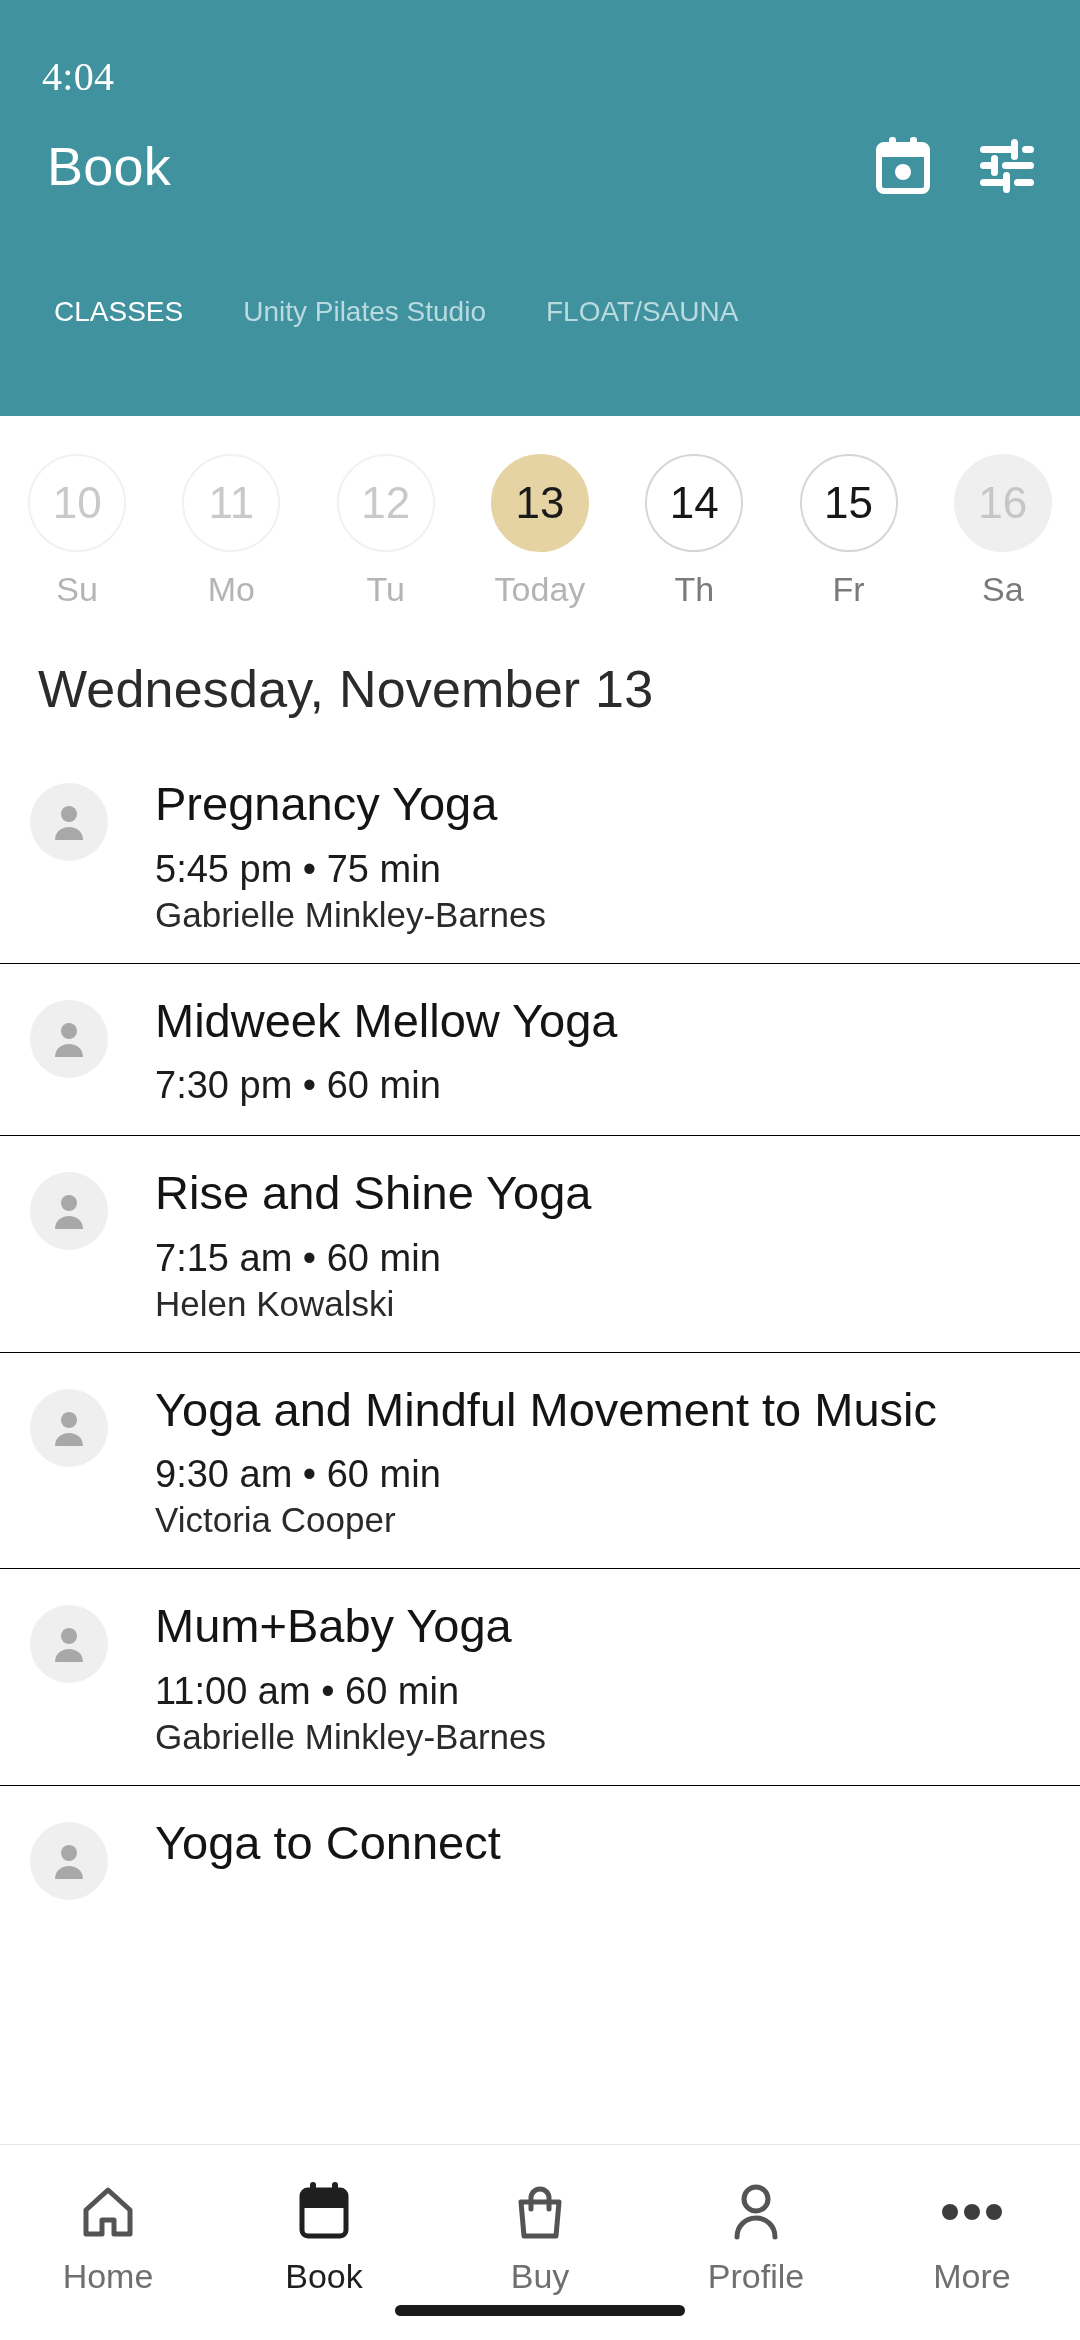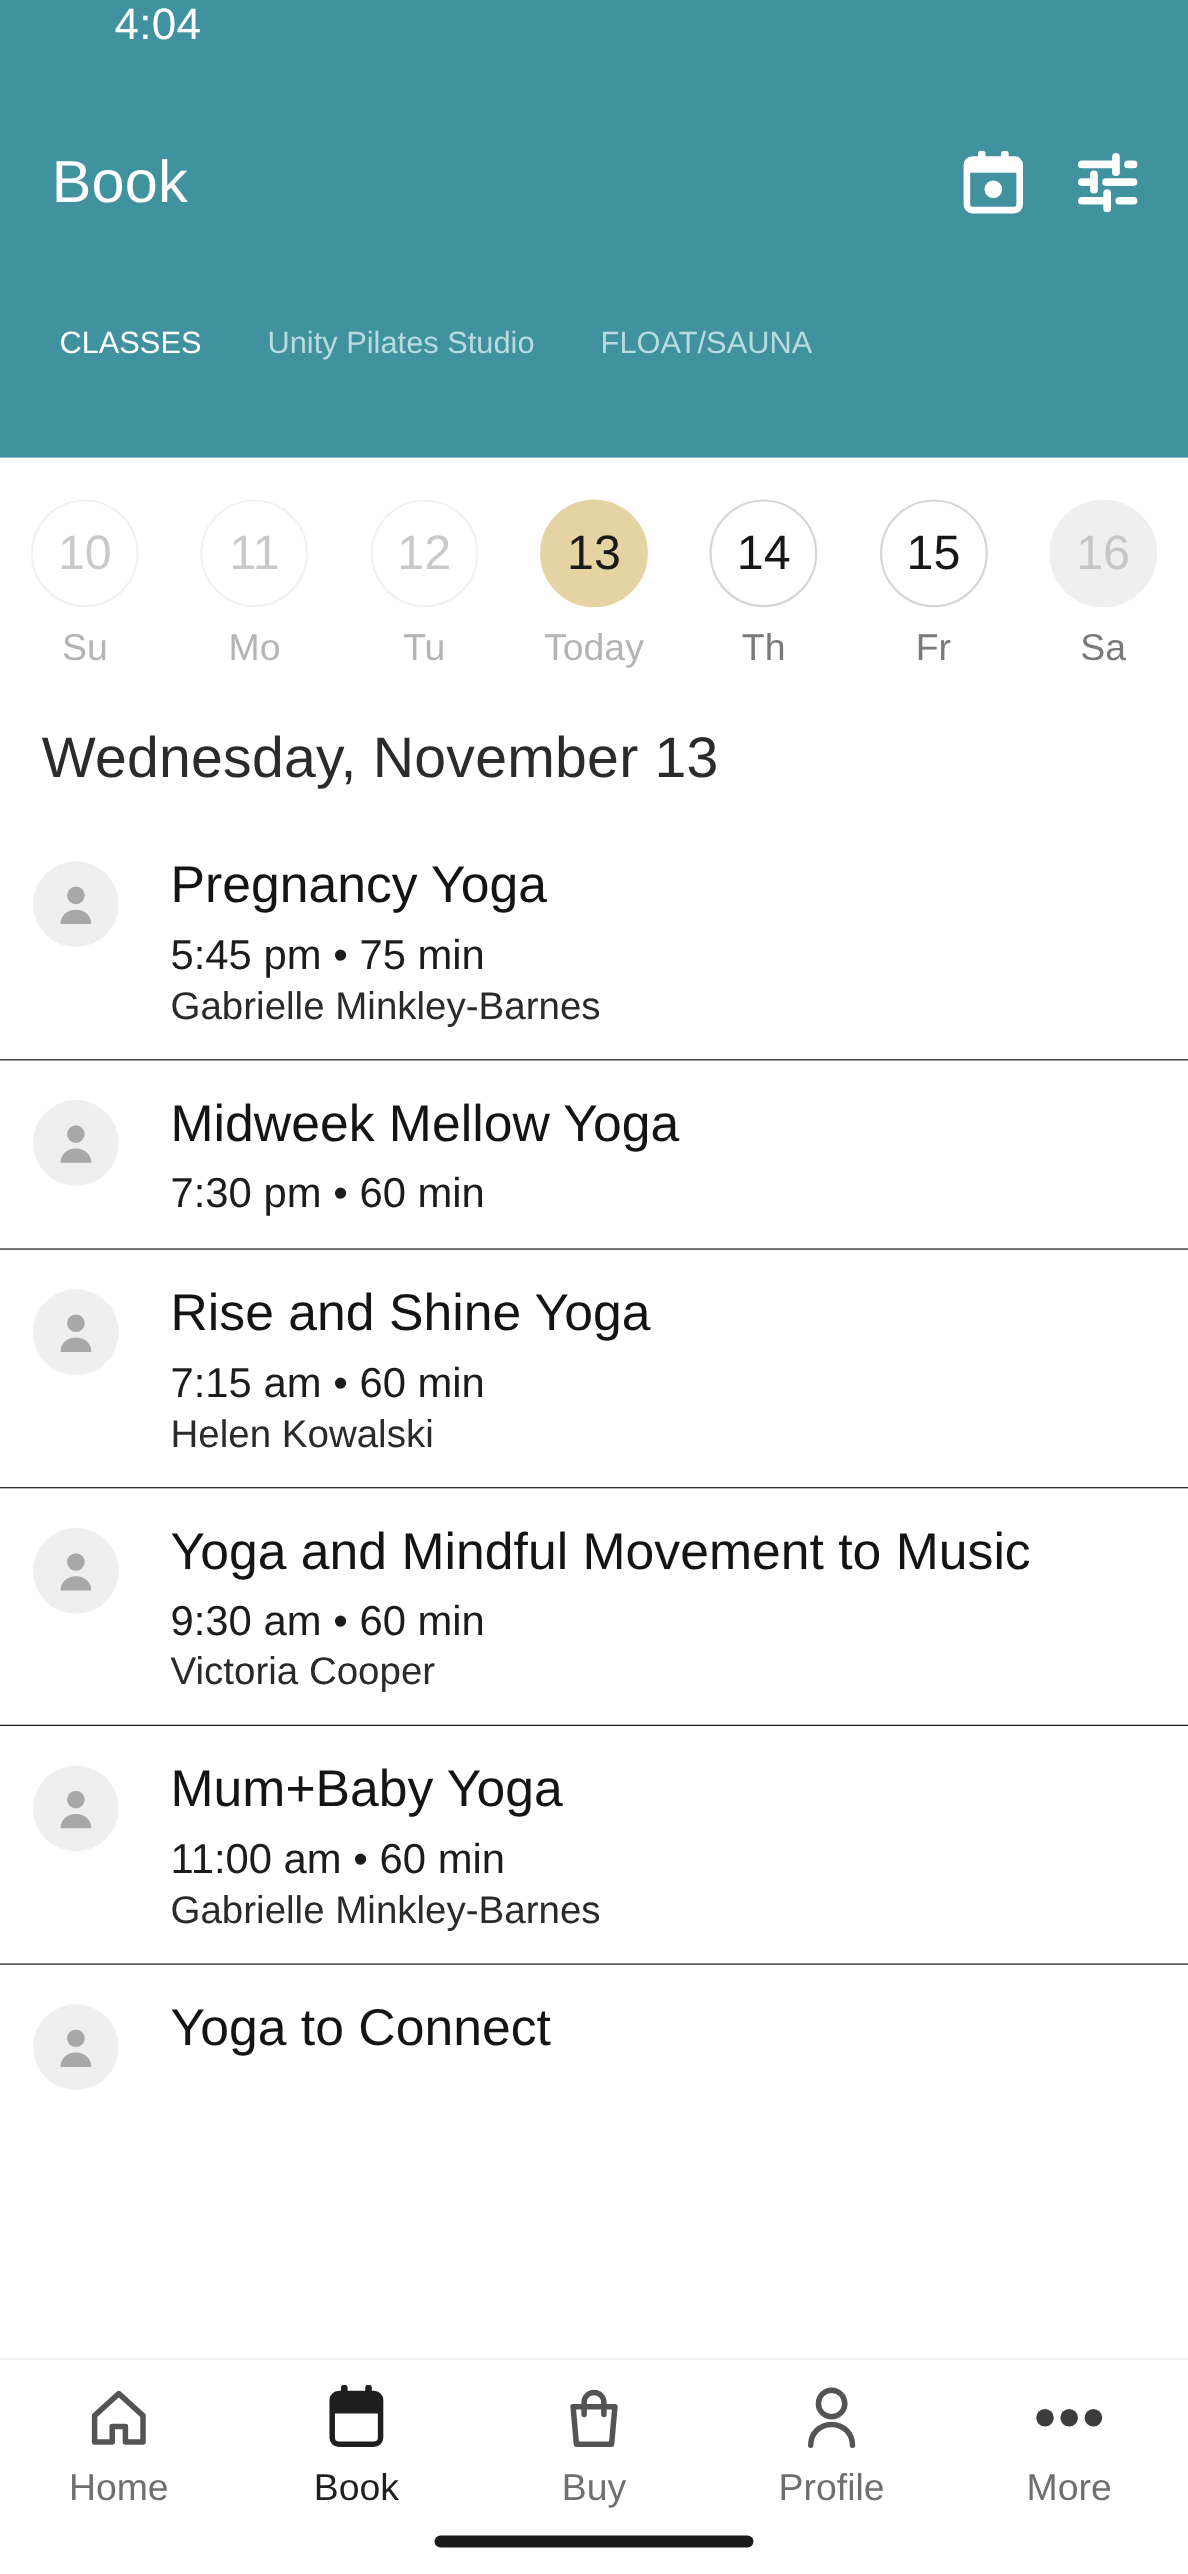--- a/index.html
+++ b/index.html
@@ -15,22 +15,23 @@
   .header {
     background:#3f929e;
     width:100%;
     height:416px;
     position:relative;
     overflow:hidden;
   }
   .statusbar {
     height:100px;
     display:flex;
-    align-items:flex-start;
-    padding-left:104px;
+    align-items:flex-end;
+    padding-left:42px;
+    font-family:Liberation Serif, serif;
   }
   .status-time {
     color:#ffffff;
     font-size:40px;
     letter-spacing:0.3px;
   }
   .appbar {
     height:132px;
     display:flex;
     align-items:center;
@@ -173,21 +174,21 @@
 
   
   .bottomnav {
     position:absolute;
     left:0; right:0; bottom:0;
     height:196px;
     background:#ffffff;
     border-top:1px solid #e6e6e6;
     display:flex;
     align-items:flex-start;
-    padding-top:22px;
+    padding-top:36px;
     z-index:5;
   }
   .navitem {
     flex:1 0 0;
     display:flex;
     flex-direction:column;
     align-items:center;
   }
   .navicon { height:62px; display:flex; align-items:center; justify-content:center; }
   .navicon svg { display:block; }

